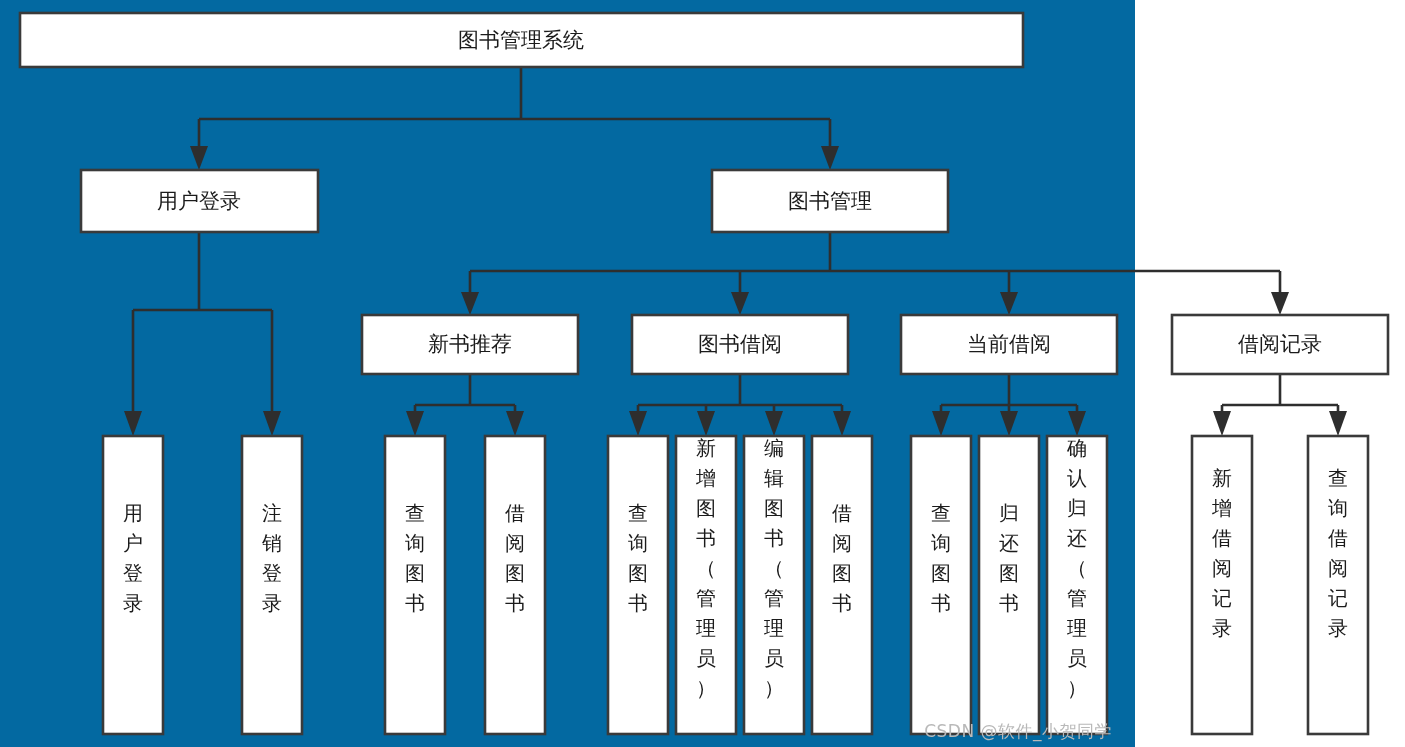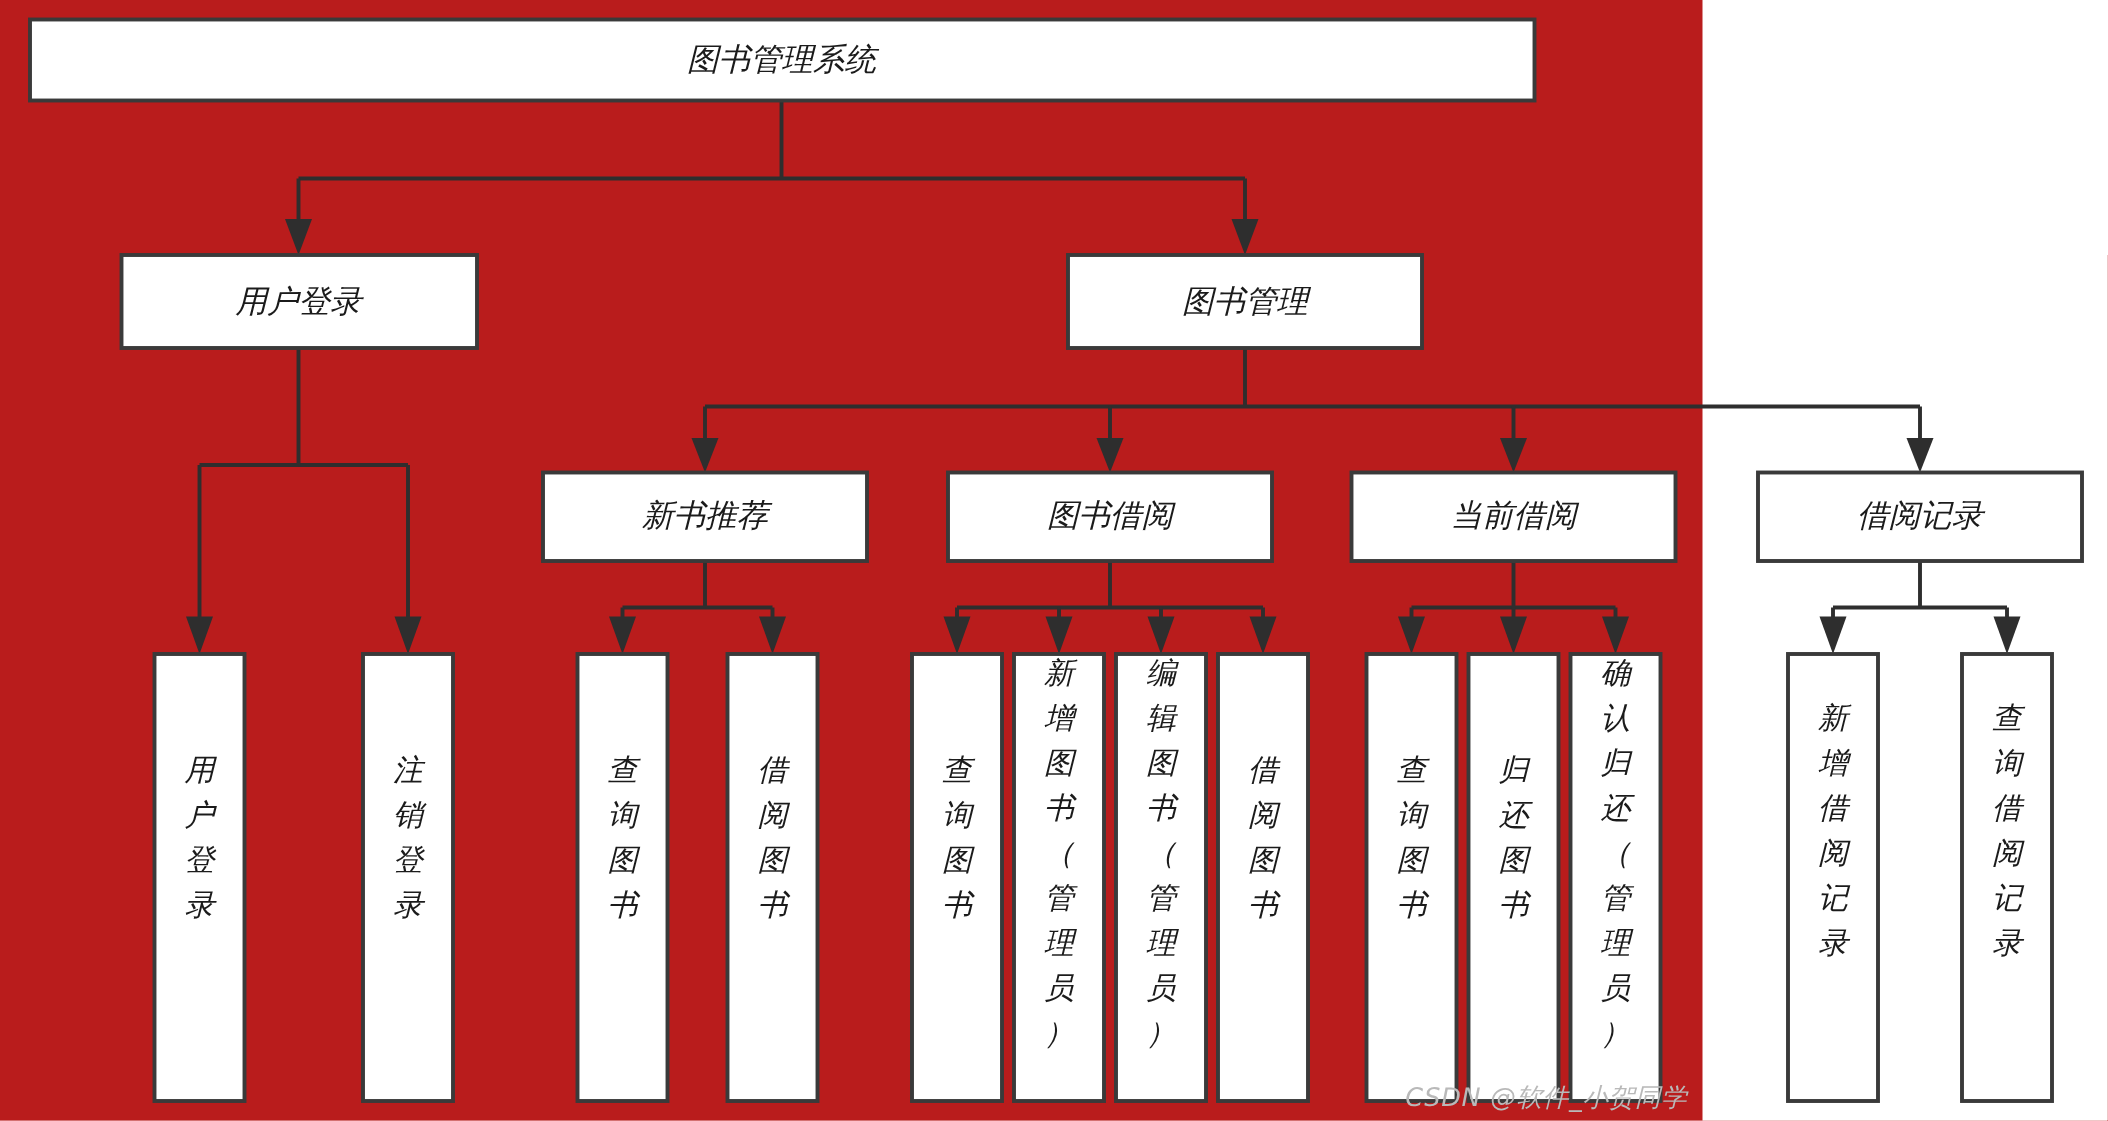--- a/index.html
+++ b/index.html
@@ -10,22 +10,21 @@
   body {
     width: 1405px;
     height: 747px;
     font-family: "DejaVu Sans", "Liberation Sans", sans-serif;
     overflow: hidden;
   }
   #diagram-root {
     position: relative;
     width: 1135px;
     height: 747px;
-    background: #b91c1c;
-    font-style: italic;
+    background: #0369a1;
   }
   svg#tree-svg {
     position: absolute;
     left: 0;
     top: 0;
     width: 1405px;
     height: 747px;
   }
   .node-box {
     fill: #ffffff;
@@ -50,21 +49,21 @@
     stroke-width: 2.6;
     fill: none;
     stroke-linecap: butt;
   }
   .arrow-head {
     fill: #2e2e2e;
     stroke: none;
   }
   .watermark {
     position: absolute;
-    right: 10px;
+    right: 23px;
     bottom: 4px;
     font-family: "DejaVu Sans", "Liberation Sans", sans-serif;
     font-size: 17px;
     color: #b9b9b9;
     white-space: nowrap;
     letter-spacing: 0.5px;
     user-select: none;
   }
 </style>
 </head>

